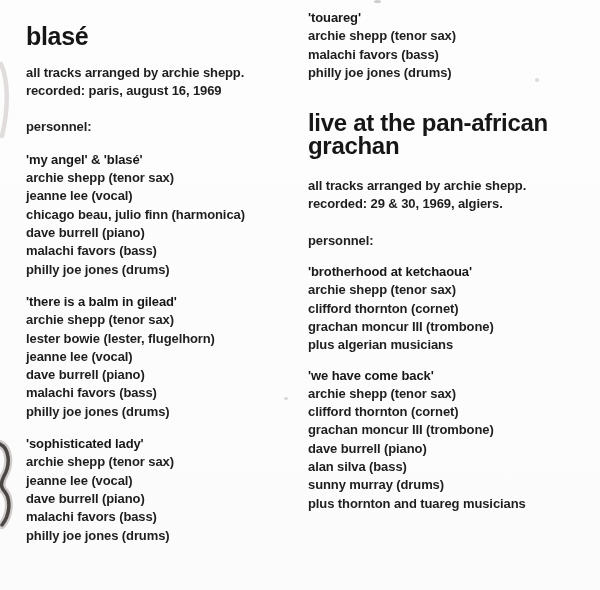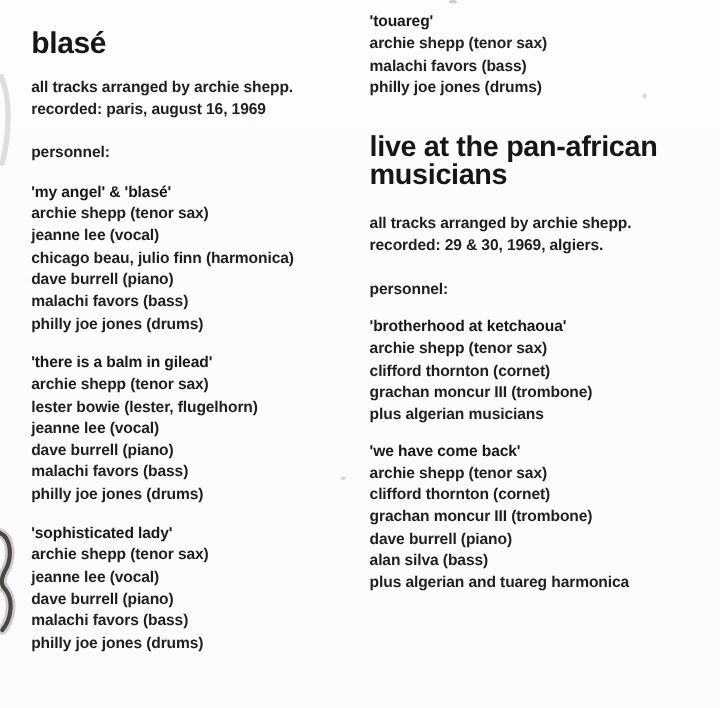--- a/index.html
+++ b/index.html
@@ -108,21 +108,21 @@
   <div class="col col-right">
     <div class="block block-touareg">
       <div class="line track-title">'touareg'</div>
       <div class="line">archie shepp (tenor sax)</div>
       <div class="line">malachi favors (bass)</div>
       <div class="line">philly joe jones (drums)</div>
     </div>
 
     <div class="album-title album-title-2">
       <div>live at the pan-african</div>
-      <div>musicians</div>
+      <div>grachan</div>
     </div>
 
     <div class="block block-credits-right">
       <div class="line">all tracks arranged by archie shepp.</div>
       <div class="line">recorded: 29 &amp; 30, 1969, algiers.</div>
     </div>
 
     <div class="block block-personnel-right">
       <div class="line">personnel:</div>
     </div>
@@ -135,17 +135,18 @@
       <div class="line">plus algerian musicians</div>
     </div>
 
     <div class="block block-track-right">
       <div class="line track-title">'we have come back'</div>
       <div class="line">archie shepp (tenor sax)</div>
       <div class="line">clifford thornton (cornet)</div>
       <div class="line">grachan moncur III (trombone)</div>
       <div class="line">dave burrell (piano)</div>
       <div class="line">alan silva (bass)</div>
-      <div class="line">plus algerian and tuareg harmonica</div>
+      <div class="line">sunny murray (drums)</div>
+      <div class="line">plus thornton and tuareg musicians</div>
     </div>
   </div>
 
 </div>
 
 </body></html>

